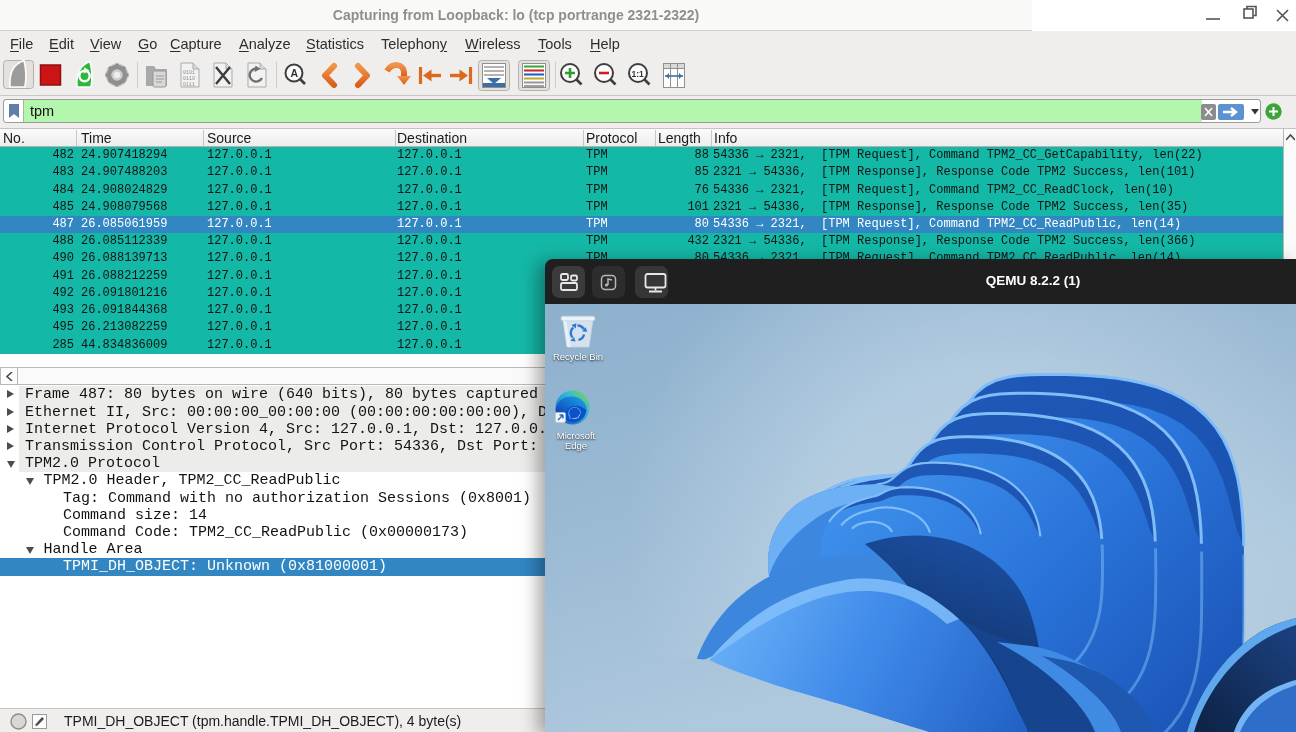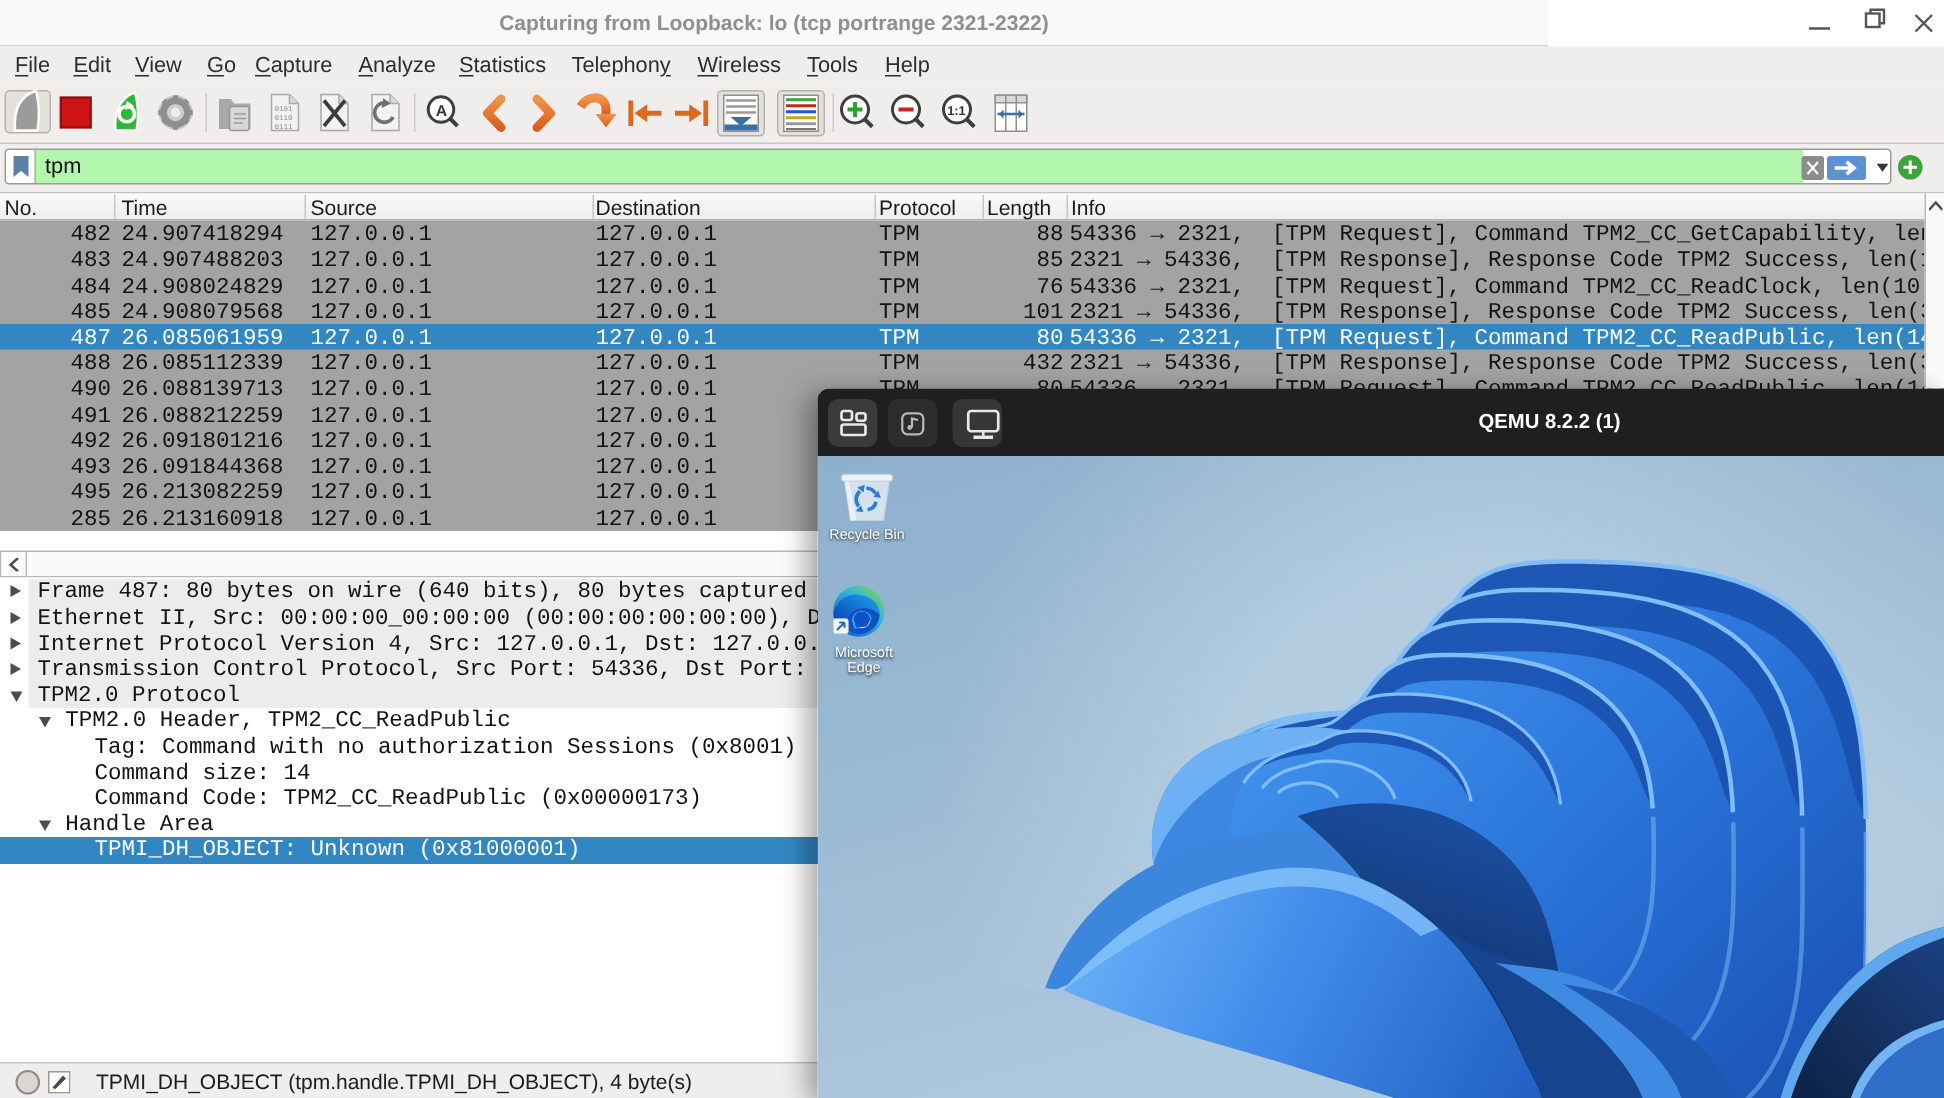--- a/index.html
+++ b/index.html
@@ -22,22 +22,22 @@
     border-bottom:1px solid #c6c3bf;box-sizing:border-box;}
   #ffield{left:3px;top:3px;width:1258px;height:24px;background:#ffffff;
     border:1px solid #9b9b9b;border-radius:3px;box-sizing:border-box;}
   #fgreen{left:19px;top:0px;width:1178px;height:22px;background:#b2f7ad;border-left:1px solid #b0b0b0;}
   #ftext{left:26px;top:3px;font-size:14.5px;color:#111;}
   
   #pkthdr{left:0;top:129px;width:1296px;height:18px;
     background:linear-gradient(#fbfbfb,#eeecec);border-bottom:1px solid #b4b1ae;
     box-sizing:border-box;font-size:14px;color:#1b1b1b;}
   .hsep{position:absolute;top:1px;height:16px;width:1px;background:#c8c5c2;}
-  #pktlist{left:0;top:147px;width:1296px;height:207px;background:#a3a3a3;
-    font-family:"Liberation Mono",monospace;font-size:15px;color:#131313;}
+  #pktlist{left:0;top:147px;width:1296px;height:207px;background:#14b8a6;
+    font-family:"Liberation Mono",monospace;font-size:12px;color:#131313;}
   .prow{position:absolute;left:0;width:1296px;height:17.2px;white-space:pre;}
   .prow div{position:absolute;top:1px;}
   .no{right:1222px;}  
   .tm{left:81px;text-align:center;} .src{left:207px;} .dst{left:397px;} .prt{left:586px;}
   .len{right:587px;} 
   .inf{left:713px;}
   .sel{background:#3287c3;color:#ffffff;}
   
   #hscroll{left:0;top:367px;width:1296px;height:18px;background:#fafafa;
     border:1px solid #bab7b4;box-sizing:border-box;}
@@ -250,21 +250,21 @@
     <div class="prow" style="top:17.2px"><div class="no">483</div><div class="tm">24.907488203</div><div class="src">127.0.0.1</div><div class="dst">127.0.0.1</div><div class="prt">TPM</div><div class="len">85</div><div class="inf">2321 → 54336,  [TPM Response], Response Code TPM2 Success, len(101)</div></div>
     <div class="prow" style="top:34.5px"><div class="no">484</div><div class="tm">24.908024829</div><div class="src">127.0.0.1</div><div class="dst">127.0.0.1</div><div class="prt">TPM</div><div class="len">76</div><div class="inf">54336 → 2321,  [TPM Request], Command TPM2_CC_ReadClock, len(10)</div></div>
     <div class="prow" style="top:51.7px"><div class="no">485</div><div class="tm">24.908079568</div><div class="src">127.0.0.1</div><div class="dst">127.0.0.1</div><div class="prt">TPM</div><div class="len">101</div><div class="inf">2321 → 54336,  [TPM Response], Response Code TPM2 Success, len(35)</div></div>
     <div class="prow sel" style="top:68.9px"><div class="no">487</div><div class="tm">26.085061959</div><div class="src">127.0.0.1</div><div class="dst">127.0.0.1</div><div class="prt">TPM</div><div class="len">80</div><div class="inf">54336 → 2321,  [TPM Request], Command TPM2_CC_ReadPublic, len(14)</div></div>
     <div class="prow" style="top:86.2px"><div class="no">488</div><div class="tm">26.085112339</div><div class="src">127.0.0.1</div><div class="dst">127.0.0.1</div><div class="prt">TPM</div><div class="len">432</div><div class="inf">2321 → 54336,  [TPM Response], Response Code TPM2 Success, len(366)</div></div>
     <div class="prow" style="top:103.4px"><div class="no">490</div><div class="tm">26.088139713</div><div class="src">127.0.0.1</div><div class="dst">127.0.0.1</div><div class="prt">TPM</div><div class="len">80</div><div class="inf">54336 → 2321,  [TPM Request], Command TPM2_CC_ReadPublic, len(14)</div></div>
     <div class="prow" style="top:120.6px"><div class="no">491</div><div class="tm">26.088212259</div><div class="src">127.0.0.1</div><div class="dst">127.0.0.1</div><div class="prt">TPM</div><div class="len">80</div></div>
     <div class="prow" style="top:137.8px"><div class="no">492</div><div class="tm">26.091801216</div><div class="src">127.0.0.1</div><div class="dst">127.0.0.1</div><div class="prt">TPM</div><div class="len">80</div></div>
     <div class="prow" style="top:155.1px"><div class="no">493</div><div class="tm">26.091844368</div><div class="src">127.0.0.1</div><div class="dst">127.0.0.1</div><div class="prt">TPM</div><div class="len">80</div></div>
     <div class="prow" style="top:172.3px"><div class="no">495</div><div class="tm">26.213082259</div><div class="src">127.0.0.1</div><div class="dst">127.0.0.1</div><div class="prt">TPM</div><div class="len">80</div></div>
-    <div class="prow" style="top:189.5px"><div class="no">285</div><div class="tm">26.213160918</div><div class="src">127.0.0.1</div><div class="dst">127.0.0.1</div><div class="prt">TPM</div><div class="len">80</div></div>
+    <div class="prow" style="top:189.5px"><div class="no">285</div><div class="tm">44.834836009</div><div class="src">127.0.0.1</div><div class="dst">127.0.0.1</div><div class="prt">TPM</div><div class="len">80</div></div>
   </div>
   <div id="hscroll" class="abs">
     <div id="harrow" class="abs"></div>
     <svg class="abs" style="left:4px;top:4px" width="9" height="9">
         <path d="M7 0 L2 4.5 L7 9" fill="none" stroke="#4a4a4a" stroke-width="1.6"></path>
       </svg>
   </div>
   <div id="details" class="abs">
     <div id="dgray" class="abs"></div>
     <div class="drow" style="left:25px;top:1.4px">Frame 487: 80 bytes on wire (640 bits), 80 bytes captured (640 bits) on interface lo, id 0</div>

